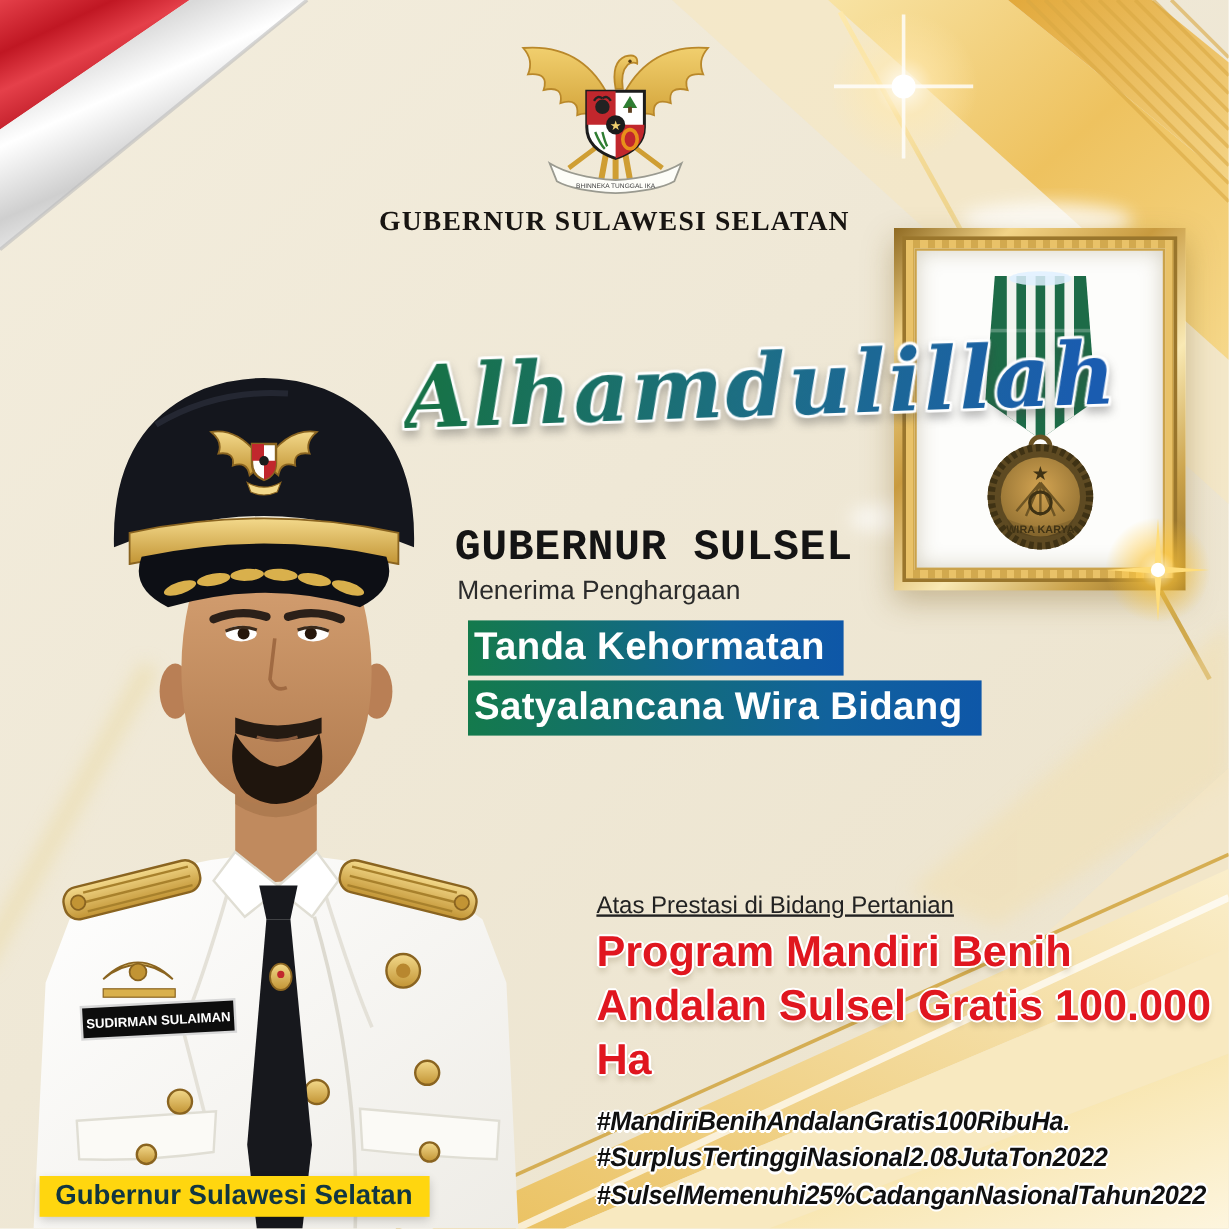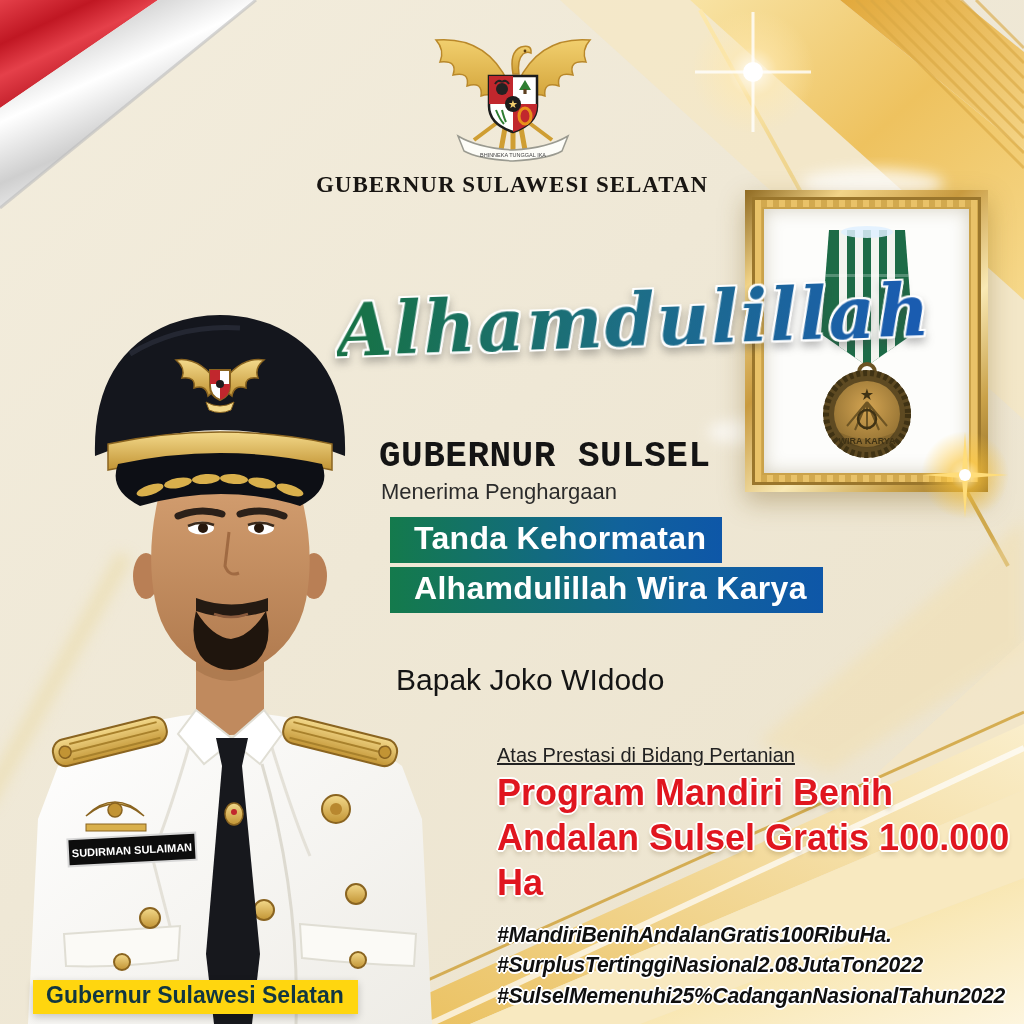--- a/index.html
+++ b/index.html
@@ -35,21 +35,21 @@
     -webkit-background-clip:text; background-clip:text; color:transparent;
     filter:drop-shadow(0 2px 0 #ffffff) drop-shadow(0 -2px 0 #ffffff)
            drop-shadow(2px 0 0 #ffffff) drop-shadow(-2px 0 0 #ffffff)
            drop-shadow(0 5px 4px rgba(60,60,60,.35)); }
 
   
   .recipient   { position:absolute; left:379px; top:436px; font-weight:700; font-size:36px;
                  letter-spacing:.5px; color:#141414;font-family:Liberation Mono, monospace; }
   .subtitle    { position:absolute; left:381px; top:479px; font-size:22px; color:#2b2b2b; }
   .banners     { position:absolute; left:390px; top:517px; }
-  .award-banner{ display:table; margin-bottom:4px; padding:3px 16px 6px 24px;
+  .award-banner{ display:table; margin-bottom:4px; padding:3px 16px 6px 5px;
                  background:linear-gradient(90deg,#147a4c 0%,#11629c 70%,#0e57a8 100%);
                  color:#ffffff; font-weight:700; font-size:32px; letter-spacing:.3px; }
   .by-line     { position:absolute; left:396px; top:625px; font-size:30px; color:#141414; }
   .by-line2    { position:absolute; left:396px; top:663px; font-size:30px; color:#141414; }
   .by-bold     { font-weight:700; }
   .reason      { position:absolute; left:497px; top:744px; font-size:20px; color:#222222;text-decoration:underline; }
   .program     { position:absolute; left:497px; top:770px; font-weight:700;
                  font-size:36px; line-height:1.25; color:#e0161f;
                  text-shadow:-2px 0 #fff,2px 0 #fff,0 -2px #fff,0 2px #fff,
                              -1px -1px #fff,1px 1px #fff,-1px 1px #fff,1px -1px #fff,0 4px 5px rgba(80,60,10,.25); }
@@ -249,24 +249,23 @@
     <circle cx="45" cy="45" r="6" fill="#ffffff"></circle>
   </svg>
 
   <div class="script-text">Alhamdulillah</div>
 
   <div class="recipient text-col">GUBERNUR SULSEL</div>
   <div class="subtitle text-col">Menerima Penghargaan</div>
 
   <div class="banners">
     <div class="award-banner">Tanda Kehormatan</div>
-    <div class="award-banner">Alhamdulillah Wira Karya</div>
+    <div class="award-banner">Satyalancana Wira Bidang</div>
   </div>
 
-  <div class="by-line2">Bapak Joko WIdodo</div>
 
   <div class="reason">Atas Prestasi di Bidang Pertanian</div>
   <div class="program">
     <div>Program Mandiri Benih</div>
     <div>Andalan Sulsel Gratis 100.000 Ha</div>
   </div>
 
   <div class="hashtags">
     <div>#MandiriBenihAndalanGratis100RibuHa.</div>
     <div>#SurplusTertinggiNasional2.08JutaTon2022</div>

